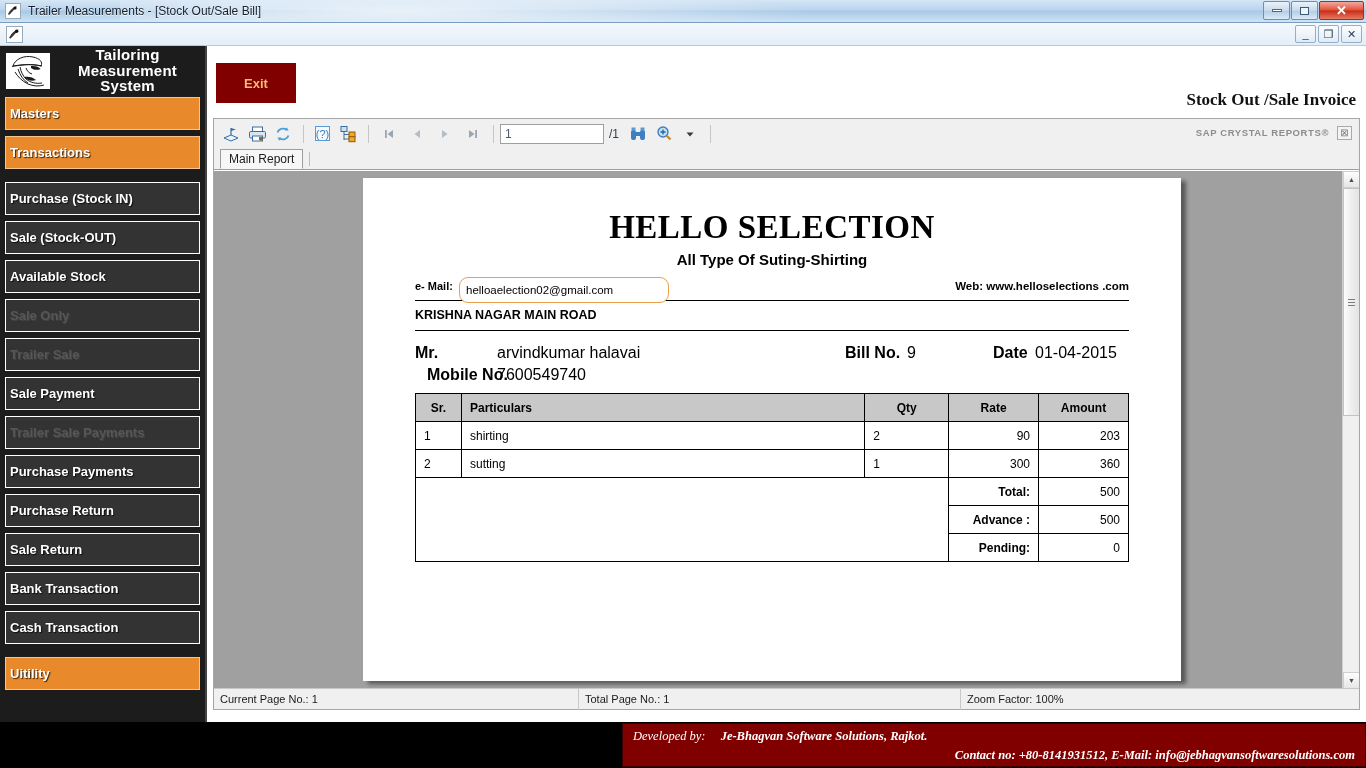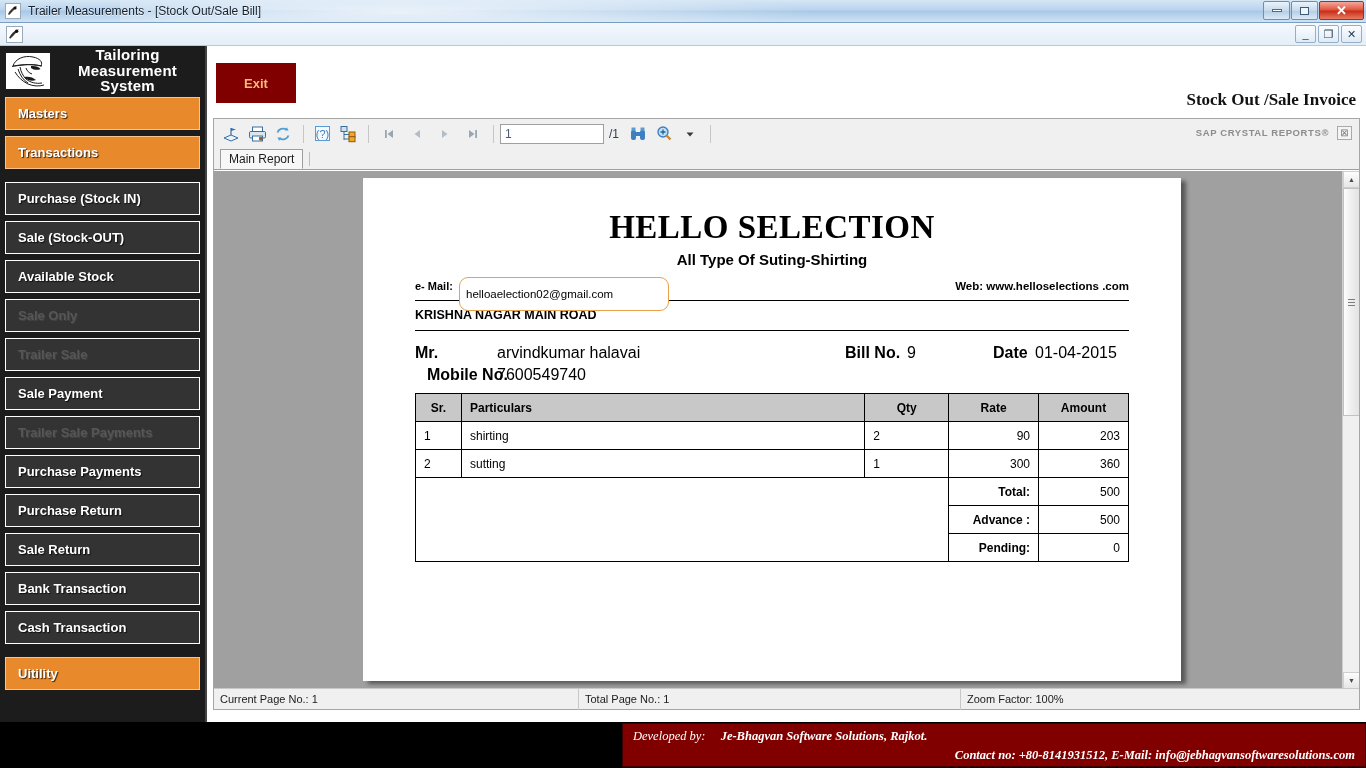--- a/index.html
+++ b/index.html
@@ -83,21 +83,21 @@
     color: #fff; font-size: 15px; font-weight: bold; line-height: 1.05;
     text-align: center; letter-spacing: .2px;
     font-family: "Liberation Sans", sans-serif;
   }
   .side-brand .l2 { display: block; }
   .menu { padding: 6px 5px 0 5px; }
   .menu-item {
     height: 33px; margin-bottom: 6px;
     border: 1px solid #fff;
     display: flex; align-items: center;
-    padding-left: 12px;
+    padding-left: 4px;
     font-size: 13px; font-weight: bold; color: #fff;
     background: #333333;
     text-shadow: 1px 1px 1px rgba(0,0,0,.75);
   }
   .menu-item.accent { background: #e8892b; border-color: #f6c48c; }
   .menu-item.disabled { color: #565656; text-shadow: 1px 1px 0 rgba(255,255,255,.08); }
   .menu-gap { height: 7px; }
   .side-footer {
     position: absolute; left: 0; bottom: 0; width: 207px; height: 46px;
     background: #161616; display: flex; align-items: center; justify-content: center;
@@ -215,21 +215,21 @@
     text-align: center; font-family: "Liberation Serif", serif;
     font-size: 33px; font-weight: bold; letter-spacing: .5px;
     margin-top: 33px; line-height: 1;
   }
   .inv-sub { text-align: center; font-size: 15px; font-weight: bold; margin-top: 7px; }
   .inv-row-contact {
     position: relative; margin: 9px 52px 0 52px; height: 20px;
   }
   .lbl-email { position: absolute; left: 0; top: 3px; font-size: 11px; font-weight: bold; }
   .email-box {
-    position: absolute; left: 44px; top: 0; width: 210px; height: 34px;
+    position: absolute; left: 44px; top: 0; width: 210px; height: 26px;
     border: 1px solid #e8a14a; border-radius: 9px; background: #fff;
     display: flex; align-items: center; padding-left: 6px;
     font-size: 11.5px; color: #000;
   }
   .web { position: absolute; right: 0; top: 3px; font-size: 11.5px; font-weight: bold; }
   .rule { margin: 3px 52px 0 52px; border-top: 1.4px solid #000; }
   .inv-addr { margin: 7px 52px 0 52px; font-size: 12.5px; font-weight: bold; }
   .rule2 { margin: 8px 52px 0 52px; border-top: 1.4px solid #000; }
 
   .inv-meta { position: relative; margin: 13px 52px 0 52px; height: 44px; font-size: 16px; text-decoration: underline; }

